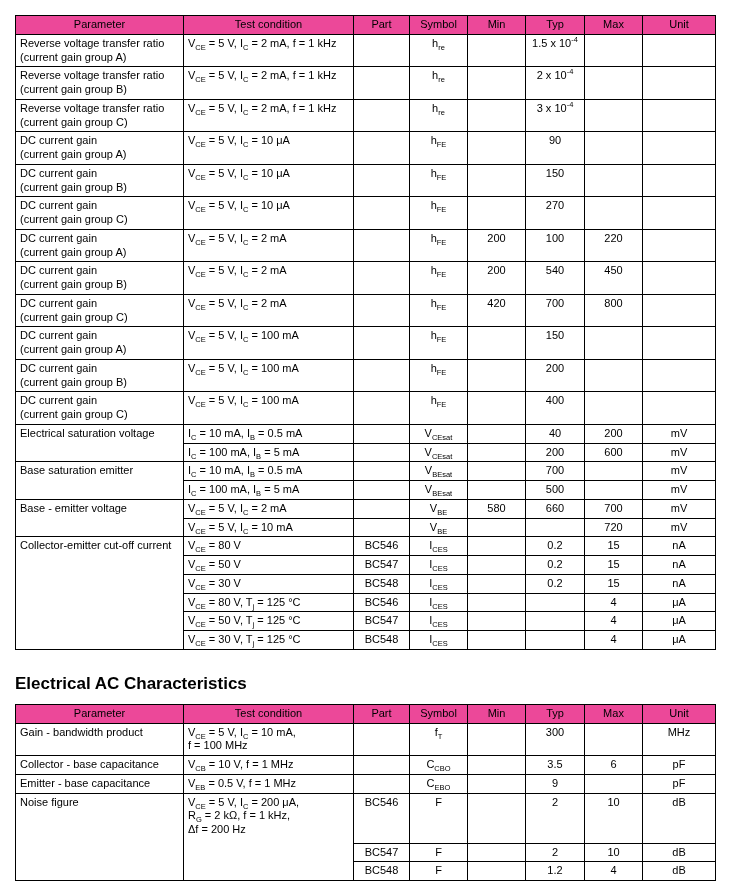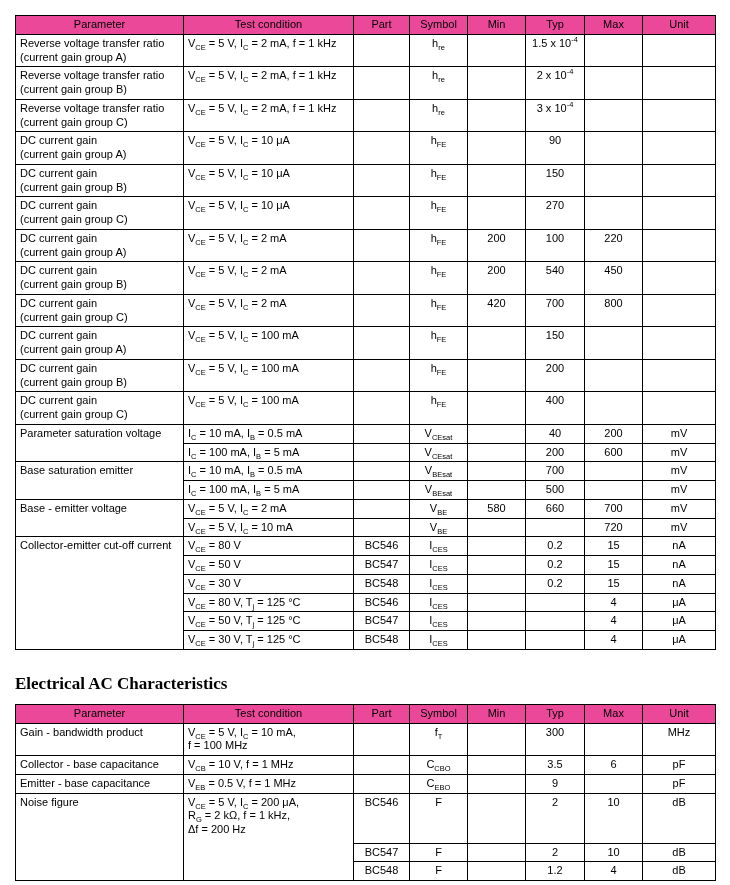--- a/index.html
+++ b/index.html
@@ -7,21 +7,21 @@
   .page{width:730px;height:885px;background:#fff;box-sizing:border-box;padding:15px 0 0 15px;}
   table{border-collapse:collapse;table-layout:fixed;width:700px;}
   th,td{border:1px solid #000;font-size:11px;line-height:1.25;padding:2px 4px;vertical-align:top;box-sizing:border-box;overflow:hidden;}
   th{background:#ec4899;font-weight:normal;text-align:center;height:17px;margin-top:42px;}
   td{text-align:center;}
   td.param,td.cond{text-align:left;}
   sub{font-size:7.5px;line-height:0;}
   sup{font-size:7.5px;line-height:0;}
   .w-param{width:168px}.w-cond{width:170px}.w-part{width:56px}.w-symbol{width:58px}
   .w-min{width:58px}.w-typ{width:59px}.w-max{width:58px}.w-unit{width:73px}
-  h2.section{font-size:17px;font-weight:bold;margin:24px 0 10px 0;font-family:Liberation Serif, serif;}
+  h2.section{font-size:17px;font-weight:bold;margin:24px 0 10px 0;}
   #ac-table tbody tr:nth-child(4){height:50px;}
 </style>
 </head>
 <body>
 
 <div class="page">
 
   <table id="dc-table">
     <colgroup>
       <col class="w-param">
@@ -160,21 +160,21 @@
           <td class="param">DC current gain<br>(current gain group C)</td>
           <td class="cond">V<sub>CE</sub> = 5 V, I<sub>C</sub> = 100 mA</td>
           <td class="part"></td>
           <td class="symbol">h<sub>FE</sub></td>
           <td class="min"></td>
           <td class="typ">400</td>
           <td class="max"></td>
           <td class="unit"></td>
         </tr>
         <tr>
-          <td class="param" rowspan="2">Parameter saturation voltage</td>
+          <td class="param" rowspan="2">Electrical saturation voltage</td>
           <td class="cond">I<sub>C</sub> = 10 mA, I<sub>B</sub> = 0.5 mA</td>
           <td class="part"></td>
           <td class="symbol">V<sub>CEsat</sub></td>
           <td class="min"></td>
           <td class="typ">40</td>
           <td class="max">200</td>
           <td class="unit">mV</td>
         </tr>
         <tr>
           <td class="cond">I<sub>C</sub> = 100 mA, I<sub>B</sub> = 5 mA</td>

